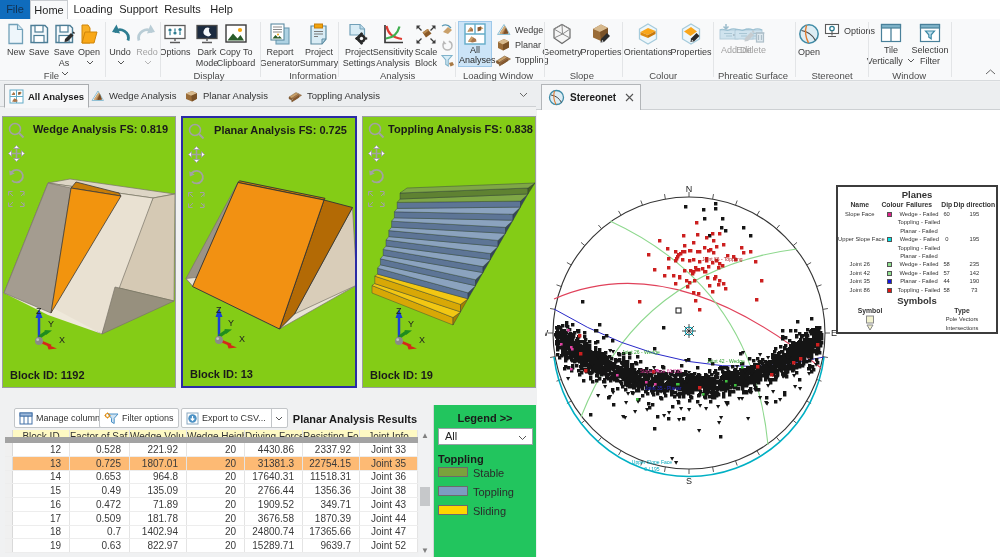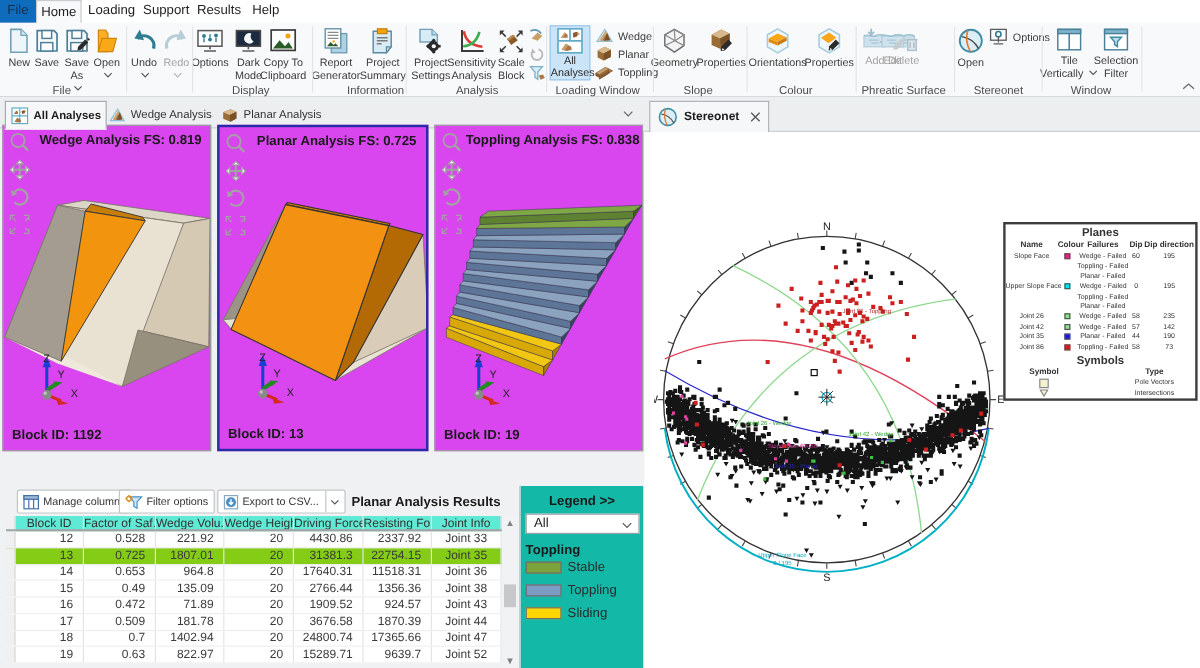--- a/index.html
+++ b/index.html
@@ -18,49 +18,49 @@
 .rb.dis{color:#a3a3a3}
 .chev{display:inline-block;vertical-align:middle}
 .sb{position:absolute;font-size:9px;color:#3b3b3b;white-space:nowrap;display:flex;align-items:center;gap:3px}
 #allan{position:absolute;left:458px;top:21px;width:34px;height:46px;background:#cce4f7;border:1px solid #9ec8ea;text-align:center;font-size:9px;line-height:10px;color:#2b2b2b}
 #doctabs{position:absolute;left:0;top:82px;width:536px;height:25px;background:#eceef0;border-bottom:1px solid #cdd0d3}
 .dtab{position:absolute;top:2px;height:23px;display:flex;align-items:center;gap:4px;font-size:9.5px;color:#333;padding:0 4px}
 .dtab.sel{background:#f6f7f8;border:1px solid #a9acaf;border-bottom:1px solid #f6f7f8;font-weight:bold;color:#1c1c1c;top:2px;height:24px;z-index:2}
 #rtabs{position:absolute;left:536px;top:82px;width:464px;height:28px;background:#eceef0;border-bottom:1px solid #cdd0d3}
 #rtab{position:absolute;left:5px;top:2px;height:26px;background:#f6f7f8;border:1px solid #b2b5b8;border-bottom:none;display:flex;align-items:center;gap:5px;padding:0 6px;font-weight:bold;font-size:10px;color:#1c1c1c}
 #rcontent{position:absolute;left:537px;top:110px;width:463px;height:447px;background:#fff}
-.view{position:absolute;top:104px;height:272px;background:#d946ef;border:1px solid #9a9da0}
+.view{position:absolute;top:116px;height:272px;background:#84cc16;border:1px solid #9a9da0}
 #view2{border:2px solid #2b2ba5}
 .vtitle{position:absolute;left:24px;right:1px;top:6px;text-align:center;font-weight:bold;font-size:11px;color:#1a1a1a;white-space:nowrap}
 .blockid{position:absolute;left:7px;bottom:6px;font-weight:bold;font-size:11px;color:#1a1a1a}
 .vtools{position:absolute;left:4px;top:4px;width:20px}
 .vtools svg{display:block;margin-bottom:4px}
 .triad{position:absolute;left:15px;bottom:26px}
 .bsvg{position:absolute;left:0;top:0}
 #bottombar{position:absolute;left:0;top:405px;width:536px;height:152px;background:#f0f1f2}
 .tbtn{position:absolute;top:3px;height:20px;background:#fff;border:1px solid #c2c5c8;border-radius:2px;font-size:9px;color:#333;display:flex;align-items:center;gap:3px;padding:0 4px;white-space:nowrap;overflow:hidden}
 #restitle{position:absolute;left:280px;top:8px;width:150px;text-align:center;font-weight:bold;font-size:11px;color:#1a1a1a}
 #tablewrap{position:absolute;left:5px;top:25px;width:413px}
 .trow{display:flex;height:13.75px;background:#fff;border-bottom:1px solid #ededed}
-.trow.hl{background:#84cc16}
-.th{display:flex;height:13px;background:#5eead4;border-bottom:2px solid #a3a3a3;font-size:9.5px;color:#333}
+.trow.hl{background:#fdba74}
+.th{display:flex;height:13px;background:#fef9c3;border-bottom:6px solid #a3a3a3;font-size:9.5px;color:#333}
 .c{border-right:1px solid #e4e4e4;display:flex;align-items:center;justify-content:flex-end;padding-right:8px;font-size:10px;color:#3a3a3a;overflow:hidden;white-space:nowrap}
 .th .c{justify-content:center;padding-right:0;color:#333;display:block;text-align:center;line-height:13px}
 .c.ctr{justify-content:center;padding-right:0}
 .selc{width:8px;background:#f0f0f0;border-right:1px solid #d9d9d9}
 .w1{width:57px}.w2{width:60px}.w3{width:57px}.w4{width:58px}.w5{width:58px}.w6{width:57px}.w7{width:58px}
 #vscroll{position:absolute;left:419px;top:25px;width:12px;height:127px;background:#f1f2f3}
 #vthumb{position:absolute;left:1px;top:57px;width:10px;height:19px;background:#c6c8ca}
 .sarr{position:absolute;left:2px;width:8px;height:8px;color:#808080;font-size:8px;line-height:8px;text-align:center}
-#legendp{position:absolute;left:433px;top:0;width:103px;height:152px;background:#14b8a6;border-left:1px solid #d4d6d8}
+#legendp{position:absolute;left:433px;top:0;width:103px;height:152px;background:#22c55e;border-left:1px solid #d4d6d8}
 #legtitle{text-align:center;font-weight:bold;font-size:11px;color:#1a1a1a;margin-top:7px}
 #legdrop{position:absolute;left:4px;top:23px;width:95px;height:17px;background:#fff;border:1px solid #9aa0a6;font-size:11px;color:#222;line-height:15px;padding-left:6px}
 #legdrop svg{position:absolute;right:5px;top:6px}
 .lhead{position:absolute;left:4px;top:48px;font-weight:bold;font-size:11px;color:#1a1a1a}
-.litem{position:absolute;left:4px;display:flex;align-items:center;gap:5px;font-size:11px;color:#2b2b2b}
+.litem{position:absolute;left:4px;display:flex;align-items:flex-start;gap:5px;font-size:11px;color:#2b2b2b}
 .swatch{width:30px;height:10px;border:1px solid #6b6b6b}
 #stereolegend{position:absolute;left:836px;top:185px;width:162px;height:149px;background:#fff;border:2px solid #3c3c3c;font-size:5.8px;color:#333;white-space:nowrap;overflow:hidden}
 #stereolegend .t1{text-align:center;font-weight:bold;font-size:9.5px;margin-top:2px}
 .srow{display:flex;line-height:8.4px;white-space:nowrap}
 .sc1{width:44px;text-align:center}.sc2{width:16px;text-align:center}.sc3{width:44px;text-align:center}.sc4{width:12px;text-align:center}.sc5{width:44px;text-align:center}
 .srow.hd{font-weight:bold;font-size:6.8px;line-height:10px}
 .sw{display:inline-block;width:5px;height:5px;border:1px solid #555;vertical-align:-1px}
 </style></head>
 <body>
 <div id="menubar">
@@ -322,20 +322,31 @@
       <span>Wedge Analysis</span>
     </div>
   <div class="dtab" style="left:180px">
       <svg width="15" height="14">
         <path d="M2 4.5L8 2l5 2.2v5.5L8 12.5l-6-2.5z" fill="#9a6c38"></path>
         <path d="M2 4.5L8 2l5 2.2-5.7 2.6z" fill="#d7b98d"></path>
         <path d="M7.3 6.8l5.7-2.6v5.5L8 12.5z" fill="#7a5228"></path>
       </svg>
       <span>Planar Analysis</span>
     </div>
+  <div class="dtab" style="left:284px">
+      <svg width="15" height="14">
+        <g stroke="#6b4a22" stroke-width=".4">
+          <path d="M1 8l7-4.5 2.8 1.4-7 4.6z" fill="#c9a06a"></path>
+          <path d="M3.8 9.4l7-4.5 2.8 1.4-7 4.6z" fill="#a9764a"></path>
+          <path d="M1 8l2.8 1.5v1.8L1 9.8z" fill="#8a5a30"></path>
+          <path d="M3.8 11.2l7-4.6v1.9l-7 4.5z" fill="#8a5a30"></path>
+        </g>
+      </svg>
+      <span>Toppling Analysis</span>
+    </div>
   <svg class="chev" style="position:absolute;right:8px;top:10px" width="9" height="6">
       <path d="M1 1l3.5 3.5L8 1" stroke="#666" fill="none"></path>
     </svg>
 </div>
 
 <div class="view" id="view1" style="left:2px;width:174px">
     <svg class="bsvg" width="172" height="292" viewBox="0 0 172 292">
 <g stroke="#7a7468" stroke-width="0.7" stroke-linejoin="round">
 <polygon points="45,66 67,62 172,77 150,81" fill="#ddd5c5"></polygon>
 <polygon points="150,81 172,77 171,184 112,170" fill="#d5c9b4"></polygon>
@@ -576,21 +587,21 @@
         <div class="c w6">1356.36</div>
         <div class="c w7 ctr">Joint 38</div>
       </div>
 <div class="trow">
         <div class="selc"></div>
         <div class="c w1">16</div>
         <div class="c w2">0.472</div>
         <div class="c w3">71.89</div>
         <div class="c w4">20</div>
         <div class="c w5">1909.52</div>
-        <div class="c w6">924.57</div>
+        <div class="c w6">349.71</div>
         <div class="c w7 ctr">Joint 43</div>
       </div>
 <div class="trow">
         <div class="selc"></div>
         <div class="c w1">17</div>
         <div class="c w2">0.509</div>
         <div class="c w3">181.78</div>
         <div class="c w4">20</div>
         <div class="c w5">3676.58</div>
         <div class="c w6">1870.39</div>

